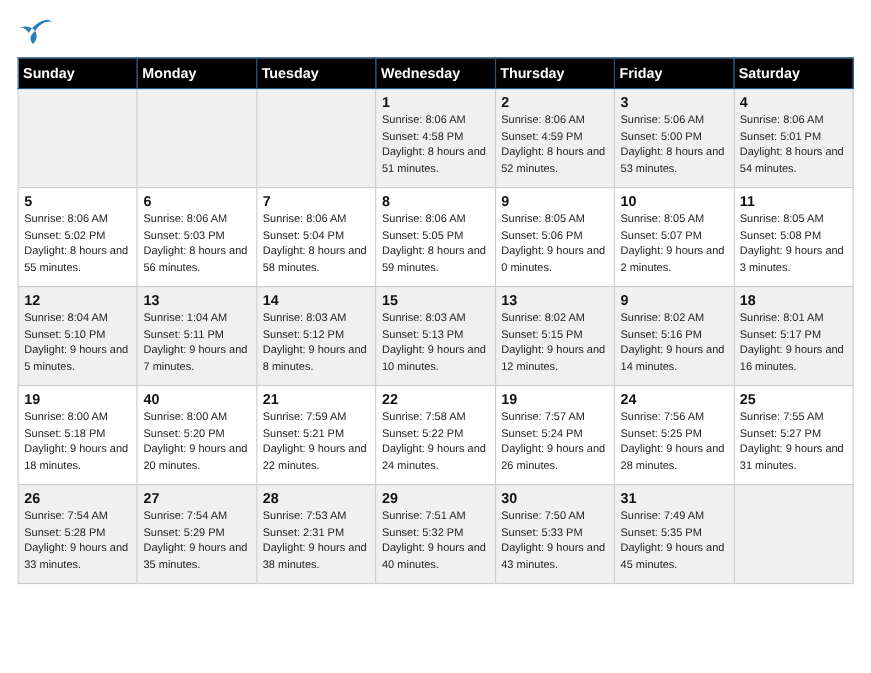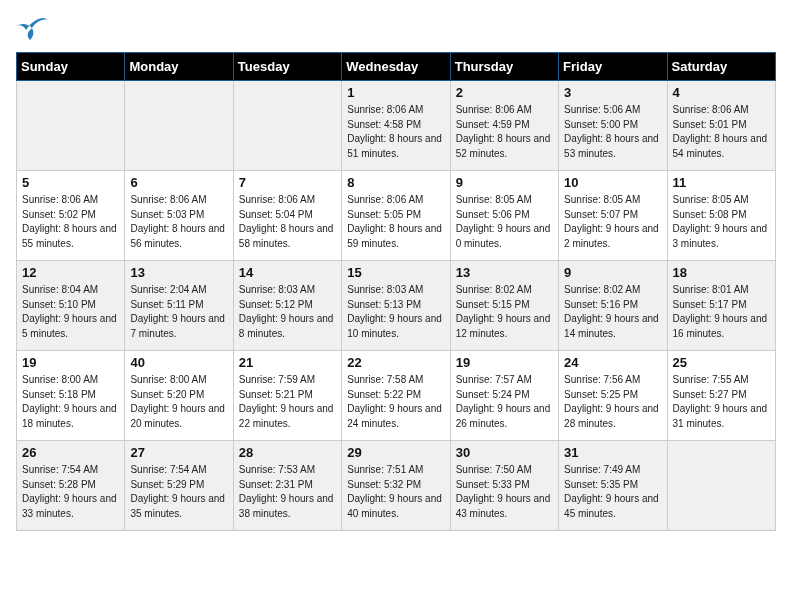--- a/index.html
+++ b/index.html
@@ -211,21 +211,21 @@
       <tr>
         <td class="shaded">
           <div class="day-num">12</div>
           <div class="day-info">Sunrise: 8:04 AM
 Sunset: 5:10 PM
 Daylight: 9 hours
 and 5 minutes.</div>
         </td>
         <td class="shaded">
           <div class="day-num">13</div>
-          <div class="day-info">Sunrise: 2:04 AM
+          <div class="day-info">Sunrise: 1:04 AM
 Sunset: 5:11 PM
 Daylight: 9 hours
 and 7 minutes.</div>
         </td>
         <td class="shaded">
           <div class="day-num">14</div>
           <div class="day-info">Sunrise: 8:03 AM
 Sunset: 5:12 PM
 Daylight: 9 hours
 and 8 minutes.</div>

